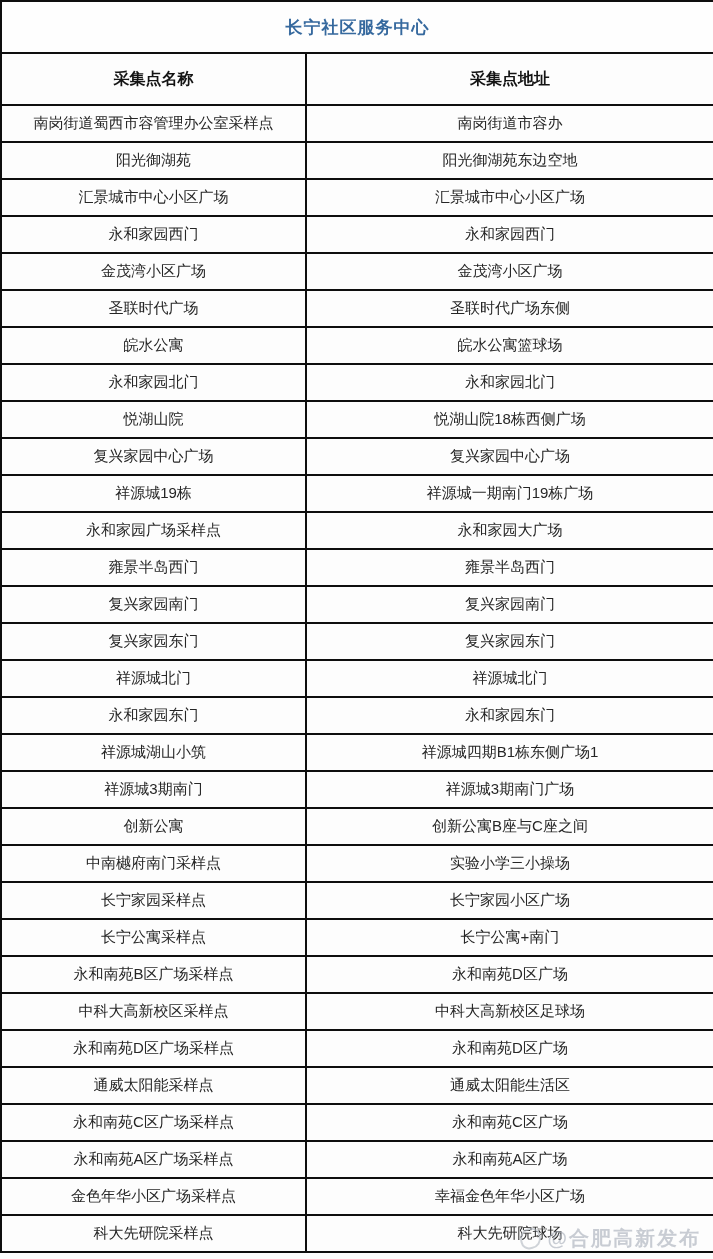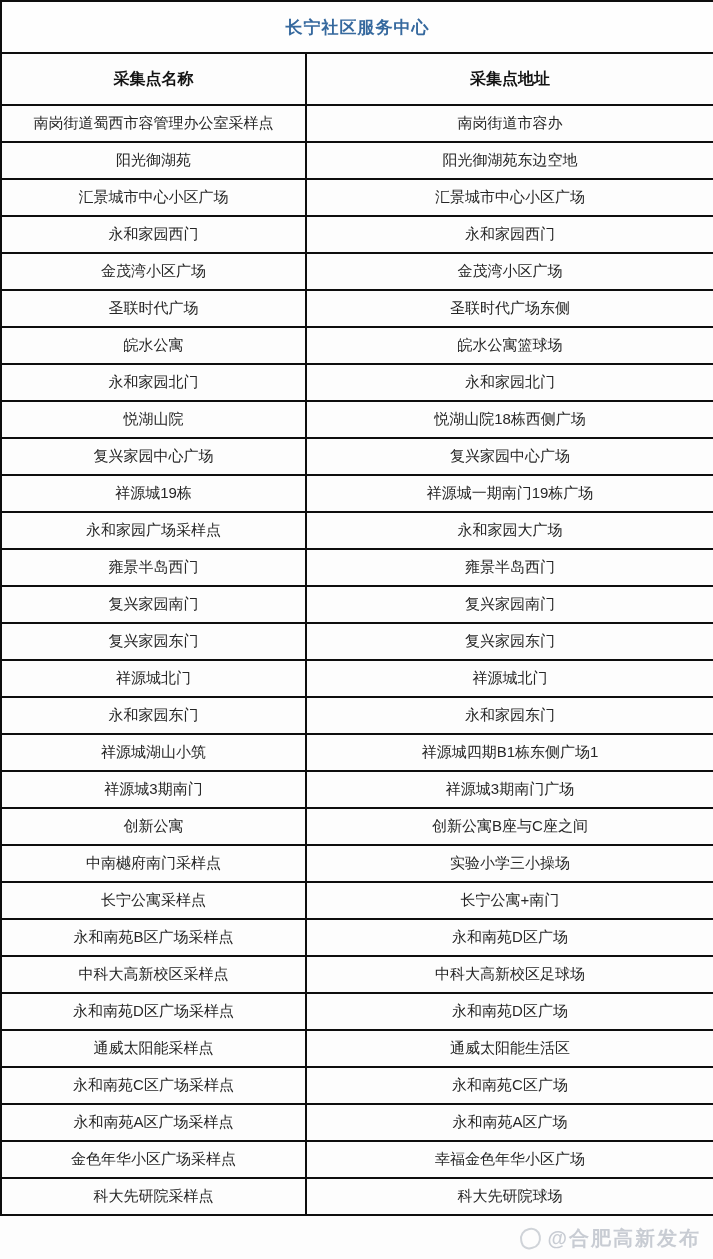--- a/index.html
+++ b/index.html
@@ -190,20 +190,24 @@
     <tr class="data-row">
       <td class="data-cell">创新公寓</td>
       <td class="data-cell">创新公寓B座与C座之间</td>
     </tr>
 
     <tr class="data-row">
       <td class="data-cell">中南樾府南门采样点</td>
       <td class="data-cell">实验小学三小操场</td>
     </tr>
 
+    <tr class="data-row">
+      <td class="data-cell">长宁家园采样点</td>
+      <td class="data-cell">长宁家园小区广场</td>
+    </tr>
 
     <tr class="data-row">
       <td class="data-cell">长宁公寓采样点</td>
       <td class="data-cell">长宁公寓+南门</td>
     </tr>
 
     <tr class="data-row">
       <td class="data-cell">永和南苑B区广场采样点</td>
       <td class="data-cell">永和南苑D区广场</td>
     </tr>

